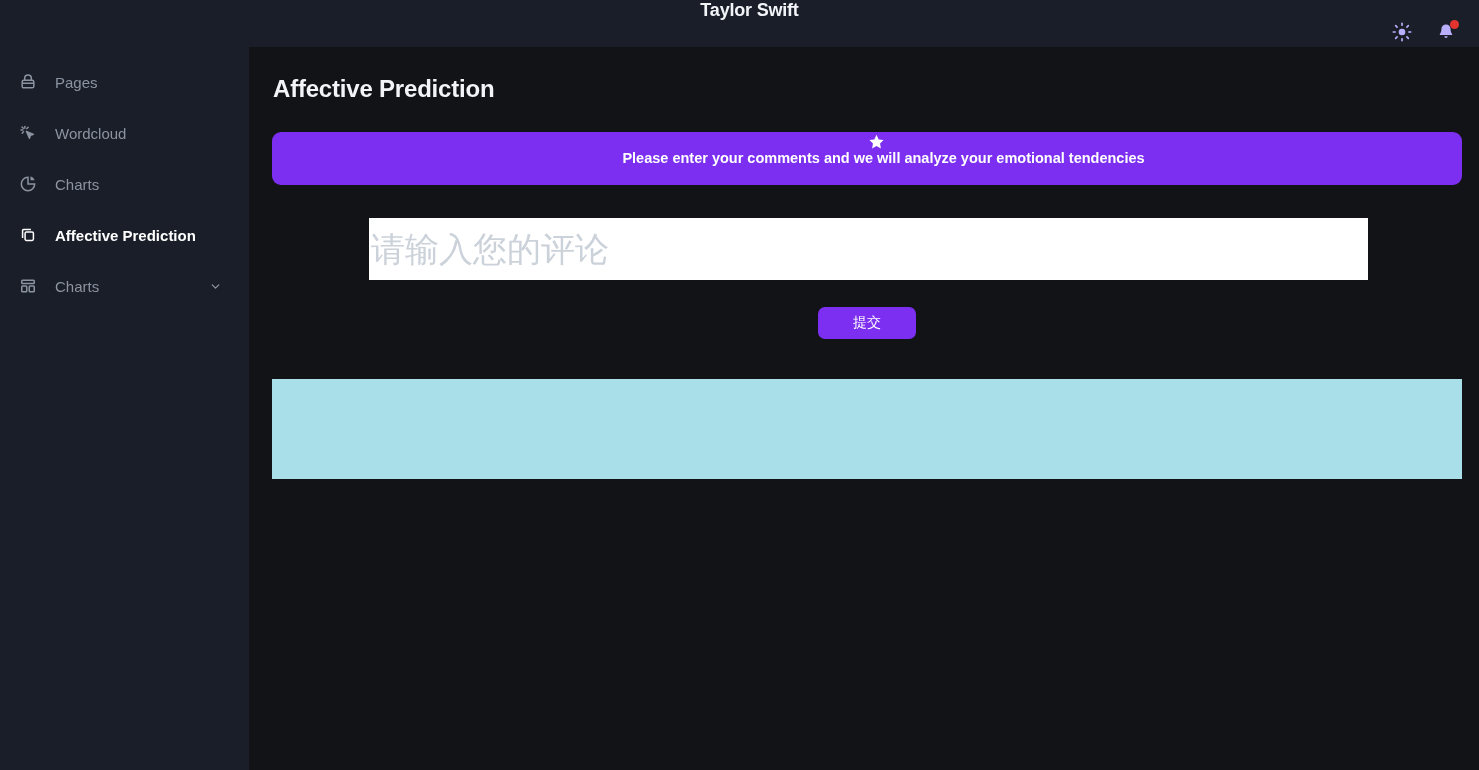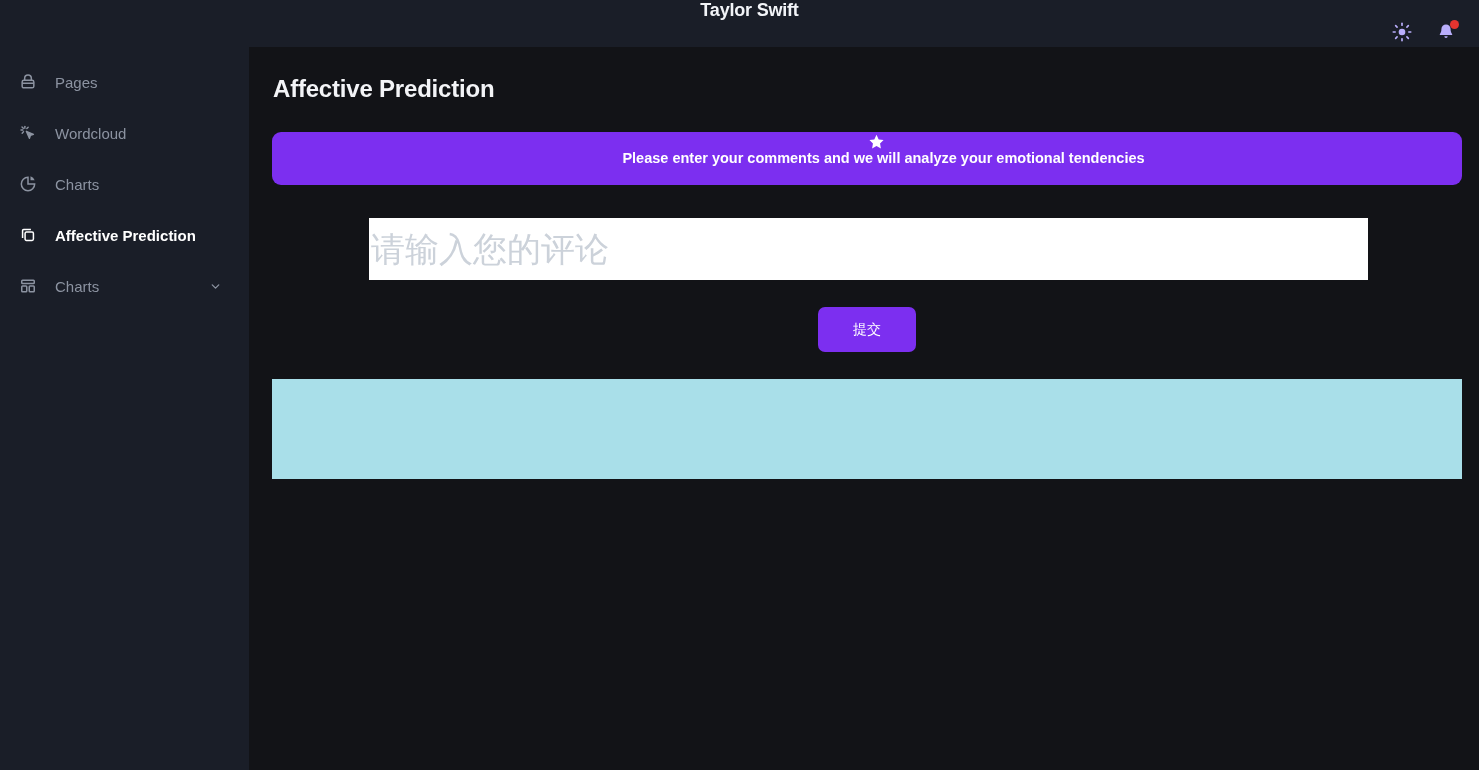--- a/index.html
+++ b/index.html
@@ -195,21 +195,21 @@
   .comment-input::placeholder {
     color: #ccd2da;
     font-size: 34px;
   }
 
   .submit-btn {
     position: absolute;
     left: 569px;
     top: 260px;
     width: 98px;
-    height: 45px;
+    height: 32px;
     background: #7c2ff0;
     border: none;
     border-radius: 7px;
     color: #ffffff;
     font-family: "Liberation Sans", sans-serif;
     font-size: 14px;
     cursor: pointer;
   }
 
   .result-panel {

